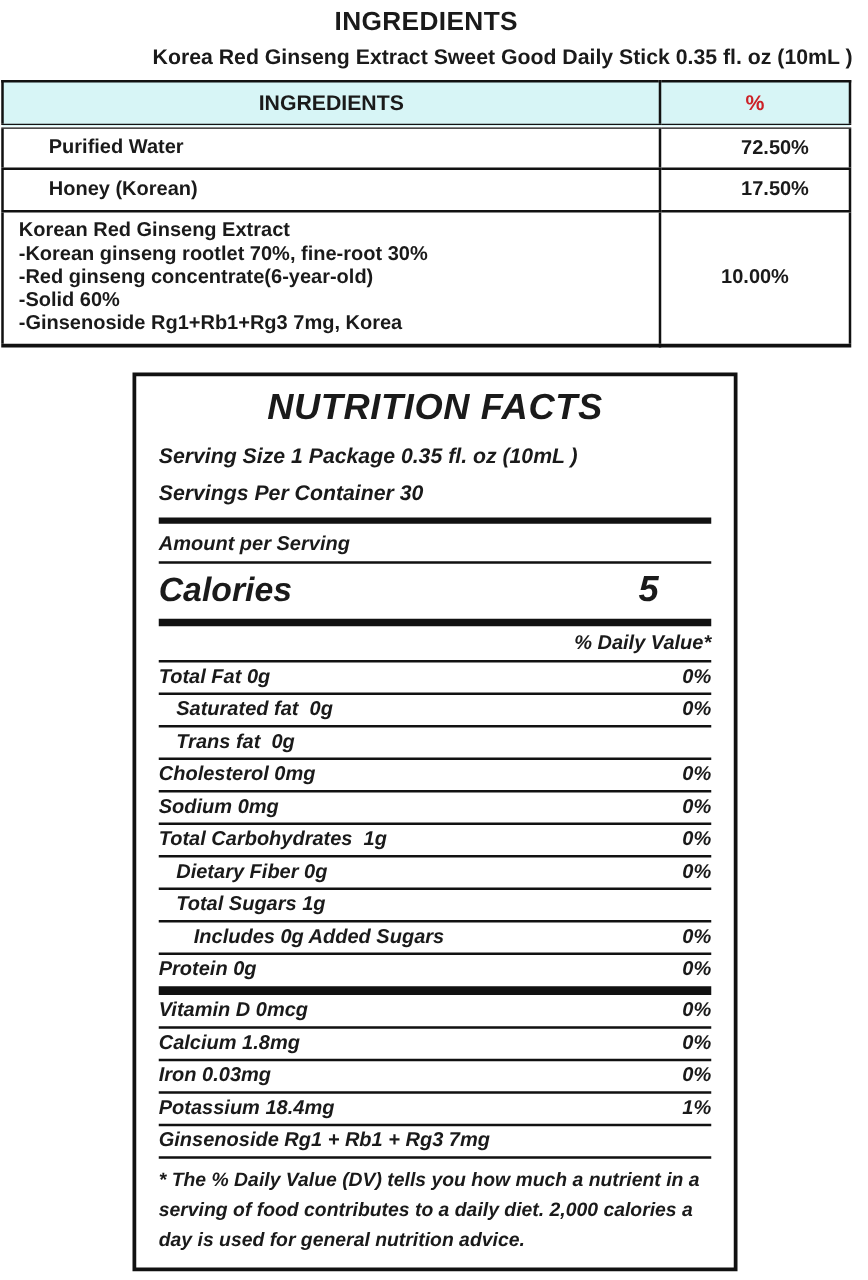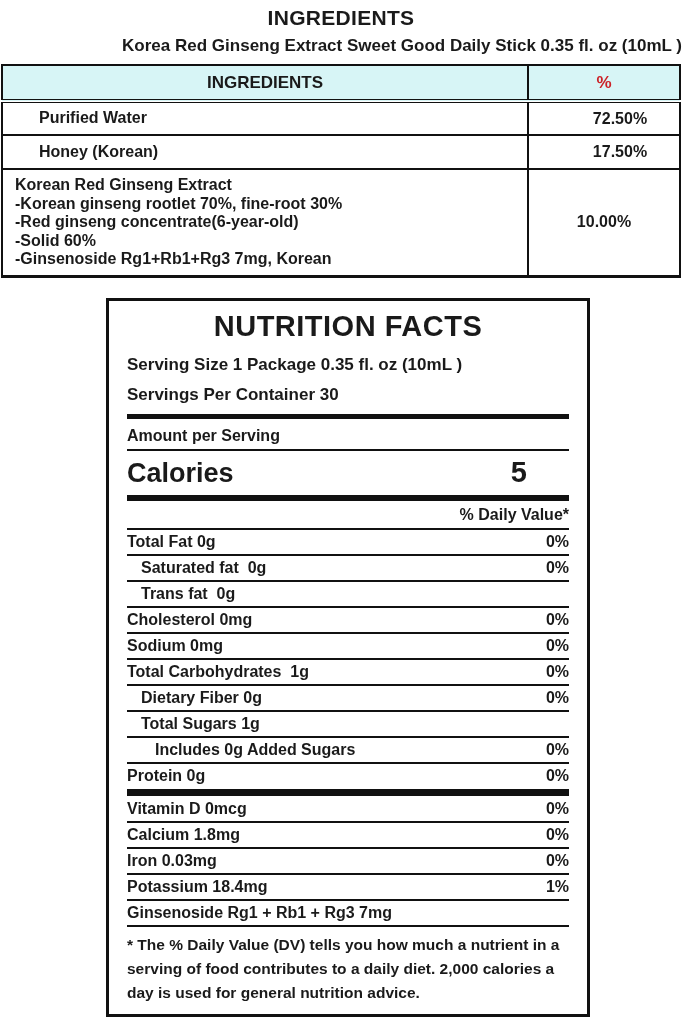--- a/index.html
+++ b/index.html
@@ -56,20 +56,21 @@
   .ing-table td.ing-cell { line-height: 18.5px; }
   .ing-table tr.r1 td, .ing-table tr.r2 td { height: 34px; padding-top: 5px; padding-bottom: 5px; }
   .ing-table td.pct-cell { font-size: 16px; padding-left: 4px; padding-right: 4px; }
 
   
   .nf {
     width: 484px;
     margin: 20px 0 0 106px;
     border: 3px solid #111;
     padding: 6px 18px 9px;
+    font-style: italic;
   }
   .nf-title {
     text-align: center;
     font-size: 29px;
     letter-spacing: 0.5px;
     margin: 3px 0 8px;
   }
   .nf-line { font-size: 17px; padding: 4px 0 6px; }
   .bar5 { height: 5px; background: #111; margin: 3px 0 4px; }
   .nf-aps { font-size: 16px; padding: 4px 0 4px; }
@@ -127,21 +128,21 @@
           </td>
       <td class="pct-cell col-percent">17.50%</td>
     </tr>
 
     <tr class="r3">
       <td class="ing-cell">
             <div>Korean Red Ginseng Extract</div>
             <div>-Korean ginseng rootlet 70%, fine-root 30%</div>
             <div>-Red ginseng concentrate(6-year-old)</div>
             <div>-Solid 60%</div>
-            <div>-Ginsenoside Rg1+Rb1+Rg3 7mg, Korean</div>
+            <div>-Ginsenoside Rg1+Rb1+Rg3 7mg, Korea</div>
           </td>
       <td class="pct-cell col-percent">10.00%</td>
     </tr>
   </tbody>
   </table>
 
   <div class="nf">
     <div class="nf-title">NUTRITION FACTS</div>
     <div class="nf-line">Serving Size 1 Package 0.35 fl. oz (10mL )</div>
     <div class="nf-line">Servings Per Container 30</div>

